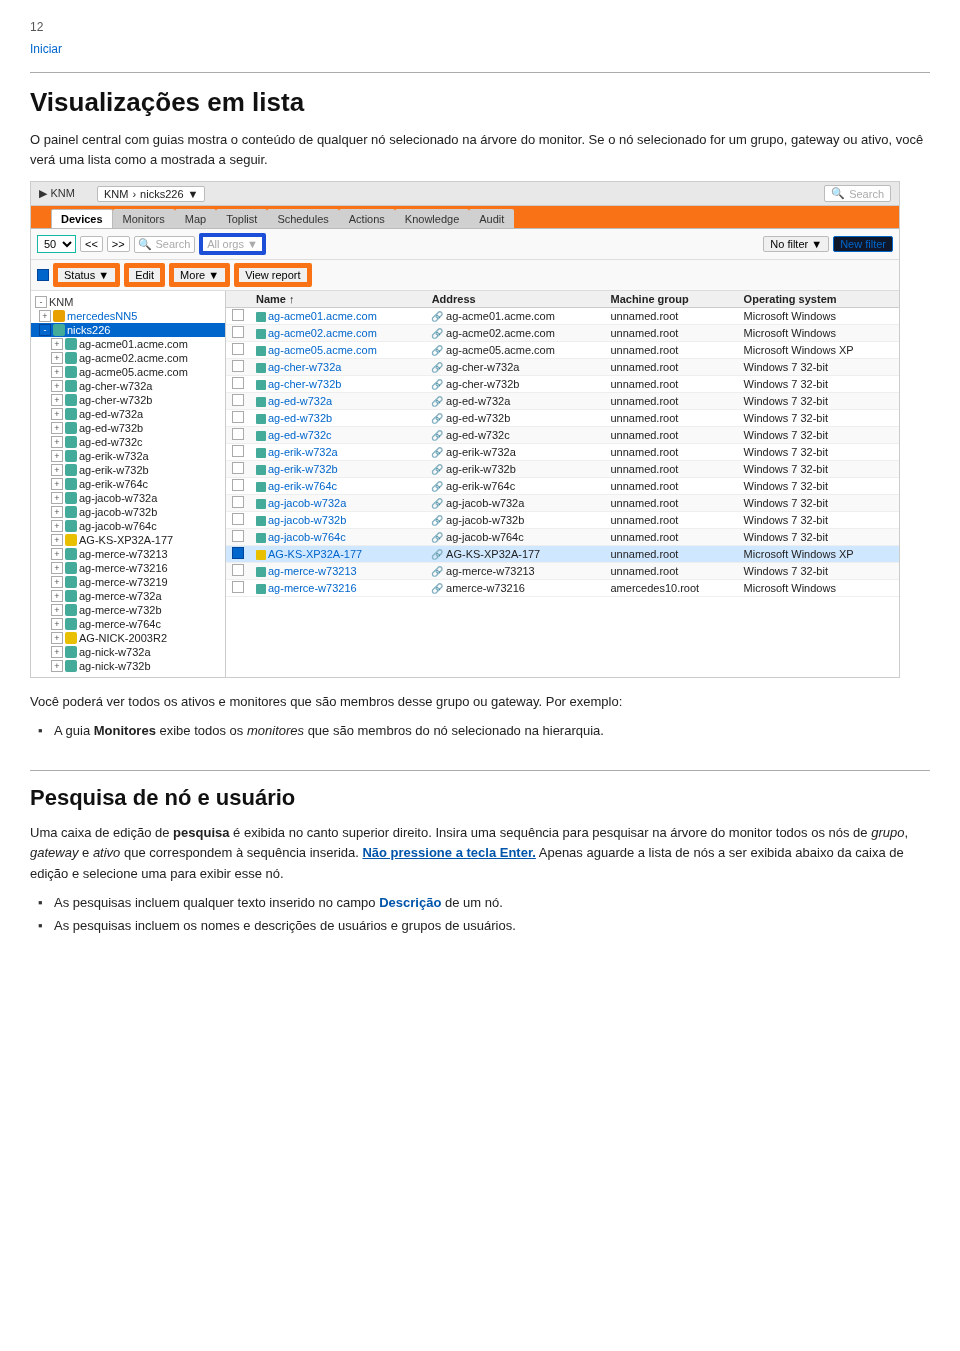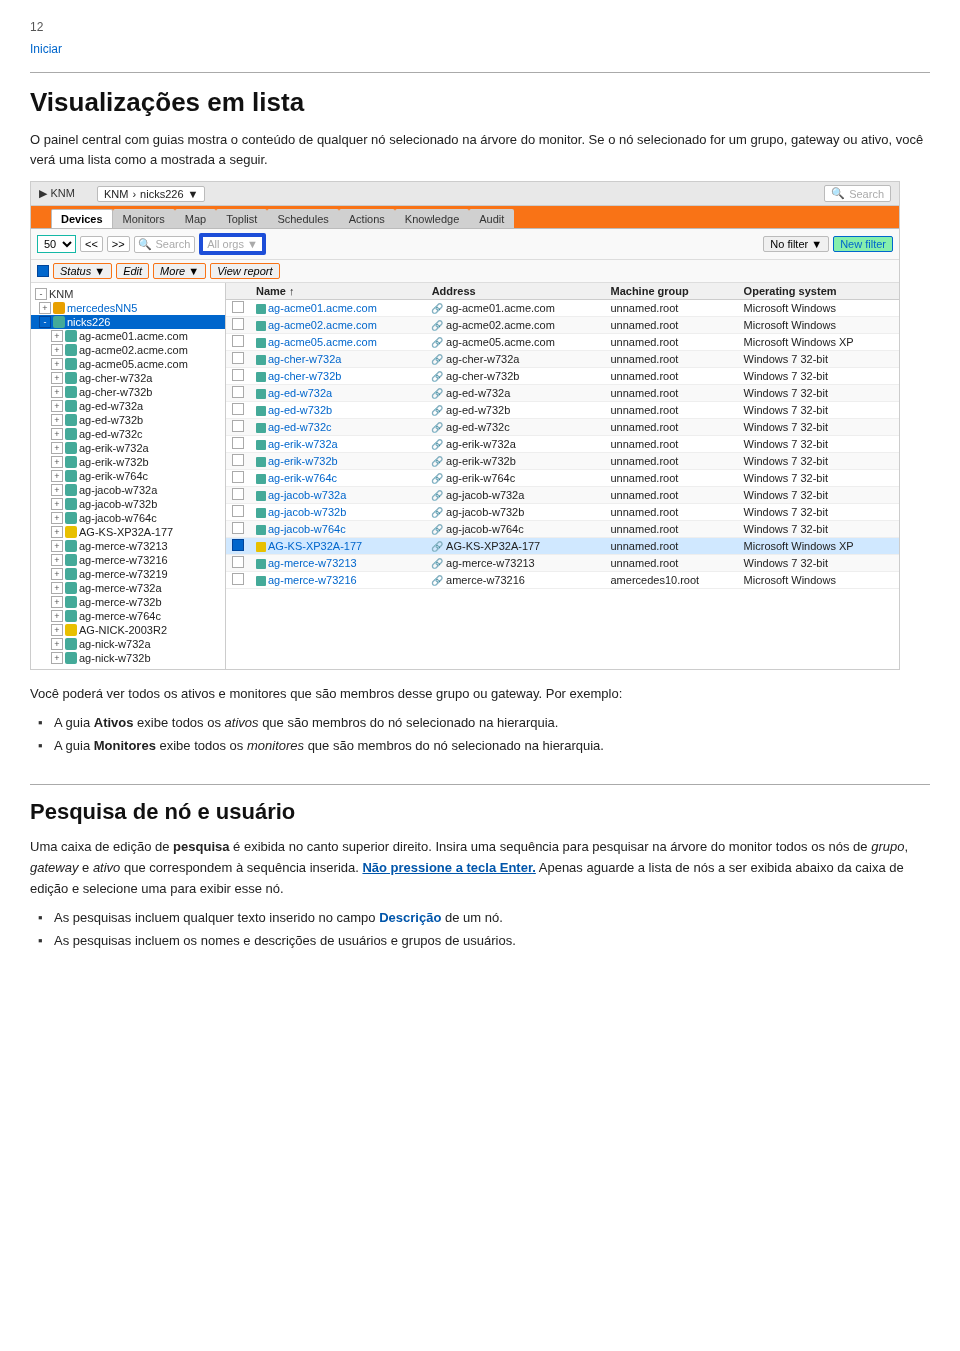--- a/index.html
+++ b/index.html
@@ -232,46 +232,45 @@
       border: 1px solid #bbb;
       padding: 1px 6px;
       background: #f0f0f0;
       cursor: pointer;
       border-radius: 2px;
     }
     .ss-new-filter-btn {
       font-size: 11px;
       border: 1px solid #0066cc;
       padding: 1px 6px;
-      background: #86efac;
+      background: #0f172a;
       color: #0066cc;
       cursor: pointer;
       border-radius: 2px;
     }
 
     
     .ss-actionbar {
       display: flex;
       align-items: center;
       padding: 3px 6px;
       gap: 4px;
       border-bottom: 1px solid #ddd;
       background: #f9f9f9;
     }
     .ss-action-btn {
       font-size: 11px;
-      border: 1px solid #f97316;
+      border: 5px solid #f97316;
       padding: 1px 6px;
       background: #f0f0f0;
       cursor: pointer;
       border-radius: 2px;
       display: flex;
       align-items: center;
       gap: 2px;
-      font-style: italic;
     }
     .checkbox-blue {
       width: 12px;
       height: 12px;
       background: #0066cc;
       border: 1px solid #004499;
       display: inline-block;
       flex-shrink: 0;
     }
     .checkbox-empty {
@@ -704,23 +703,20 @@
         </tbody>
       </table>
     </div>
   </div>
 </div>
 
 <p class="body-text">Você poderá ver todos os ativos e monitores que são membros desse grupo ou gateway. Por exemplo:</p>
 
 <ul class="bullet-list">
   <li>
-    A guia <span class="text-bold">Ativos</span> exibe todos os <span class="text-italic">ativos</span> que são membros do nó selecionado na hierarquia.
-  </li>
-  <li>
     A guia <span class="text-bold">Monitores</span> exibe todos os <span class="text-italic">monitores</span> que são membros do nó selecionado na hierarquia.
   </li>
 </ul>
 
 <div class="section-gap"></div>
 
 <hr class="section-divider">
 
 <h2 class="section-title">Pesquisa de nó e usuário</h2>
 

